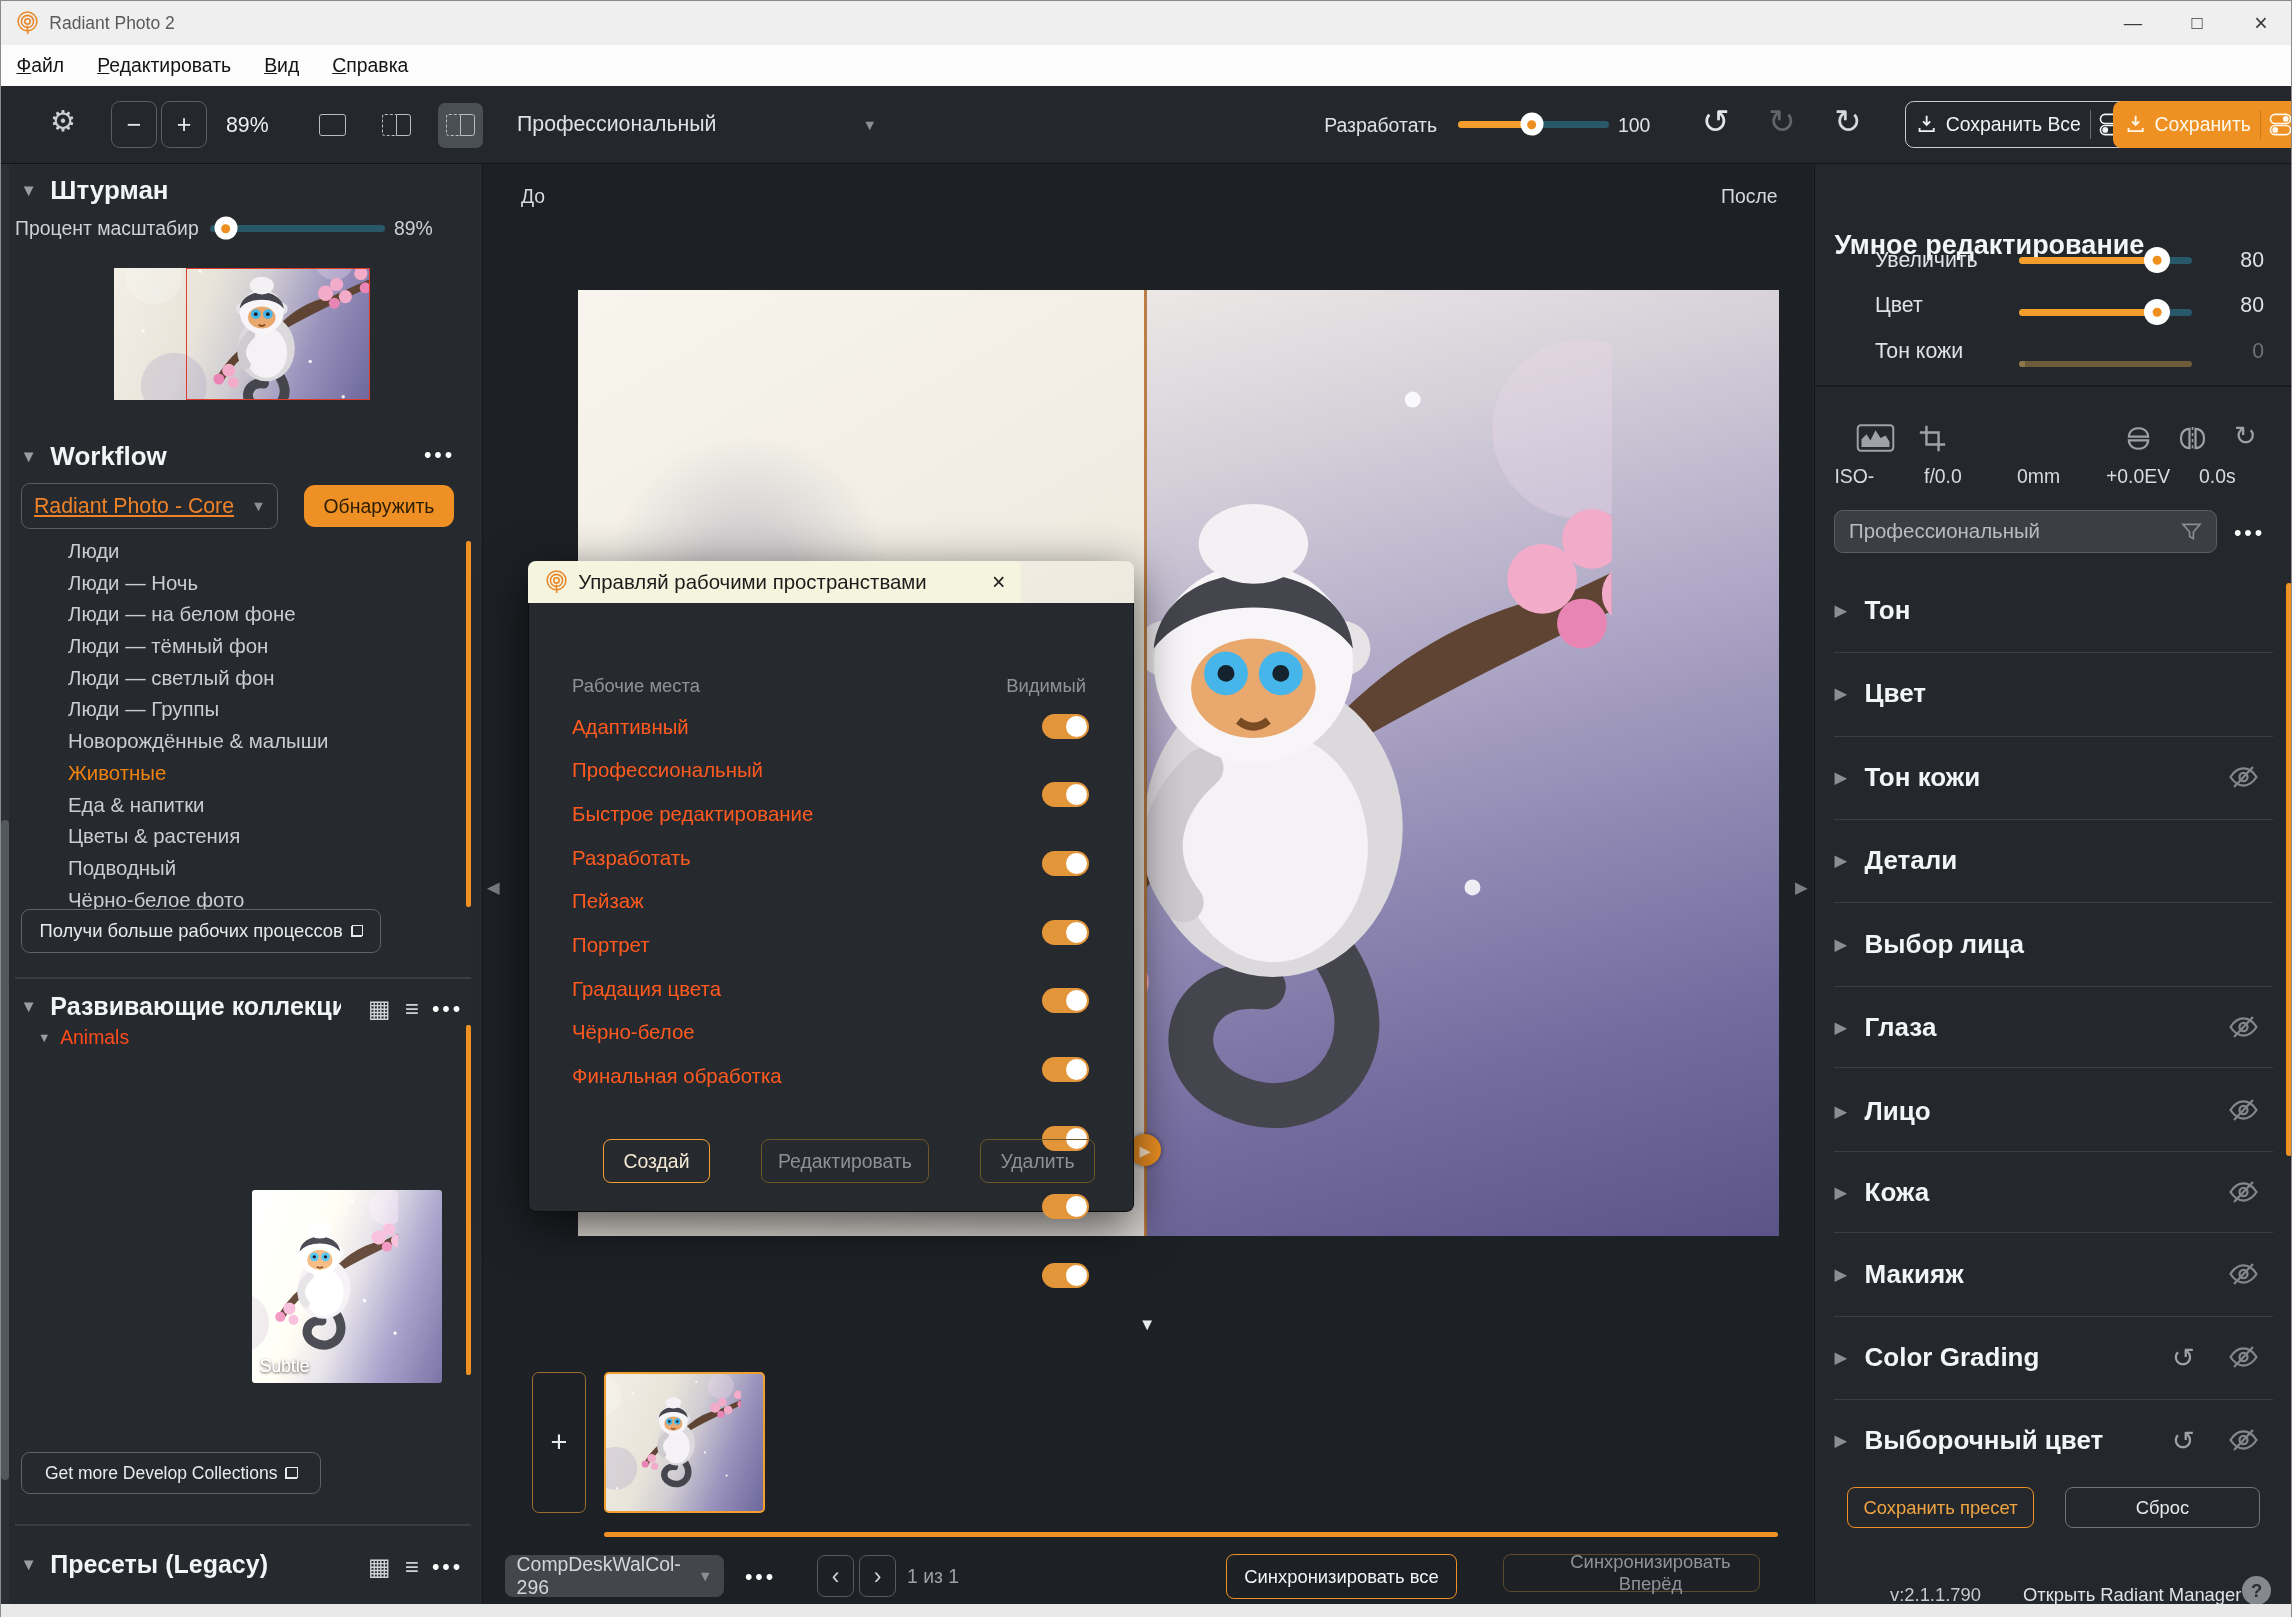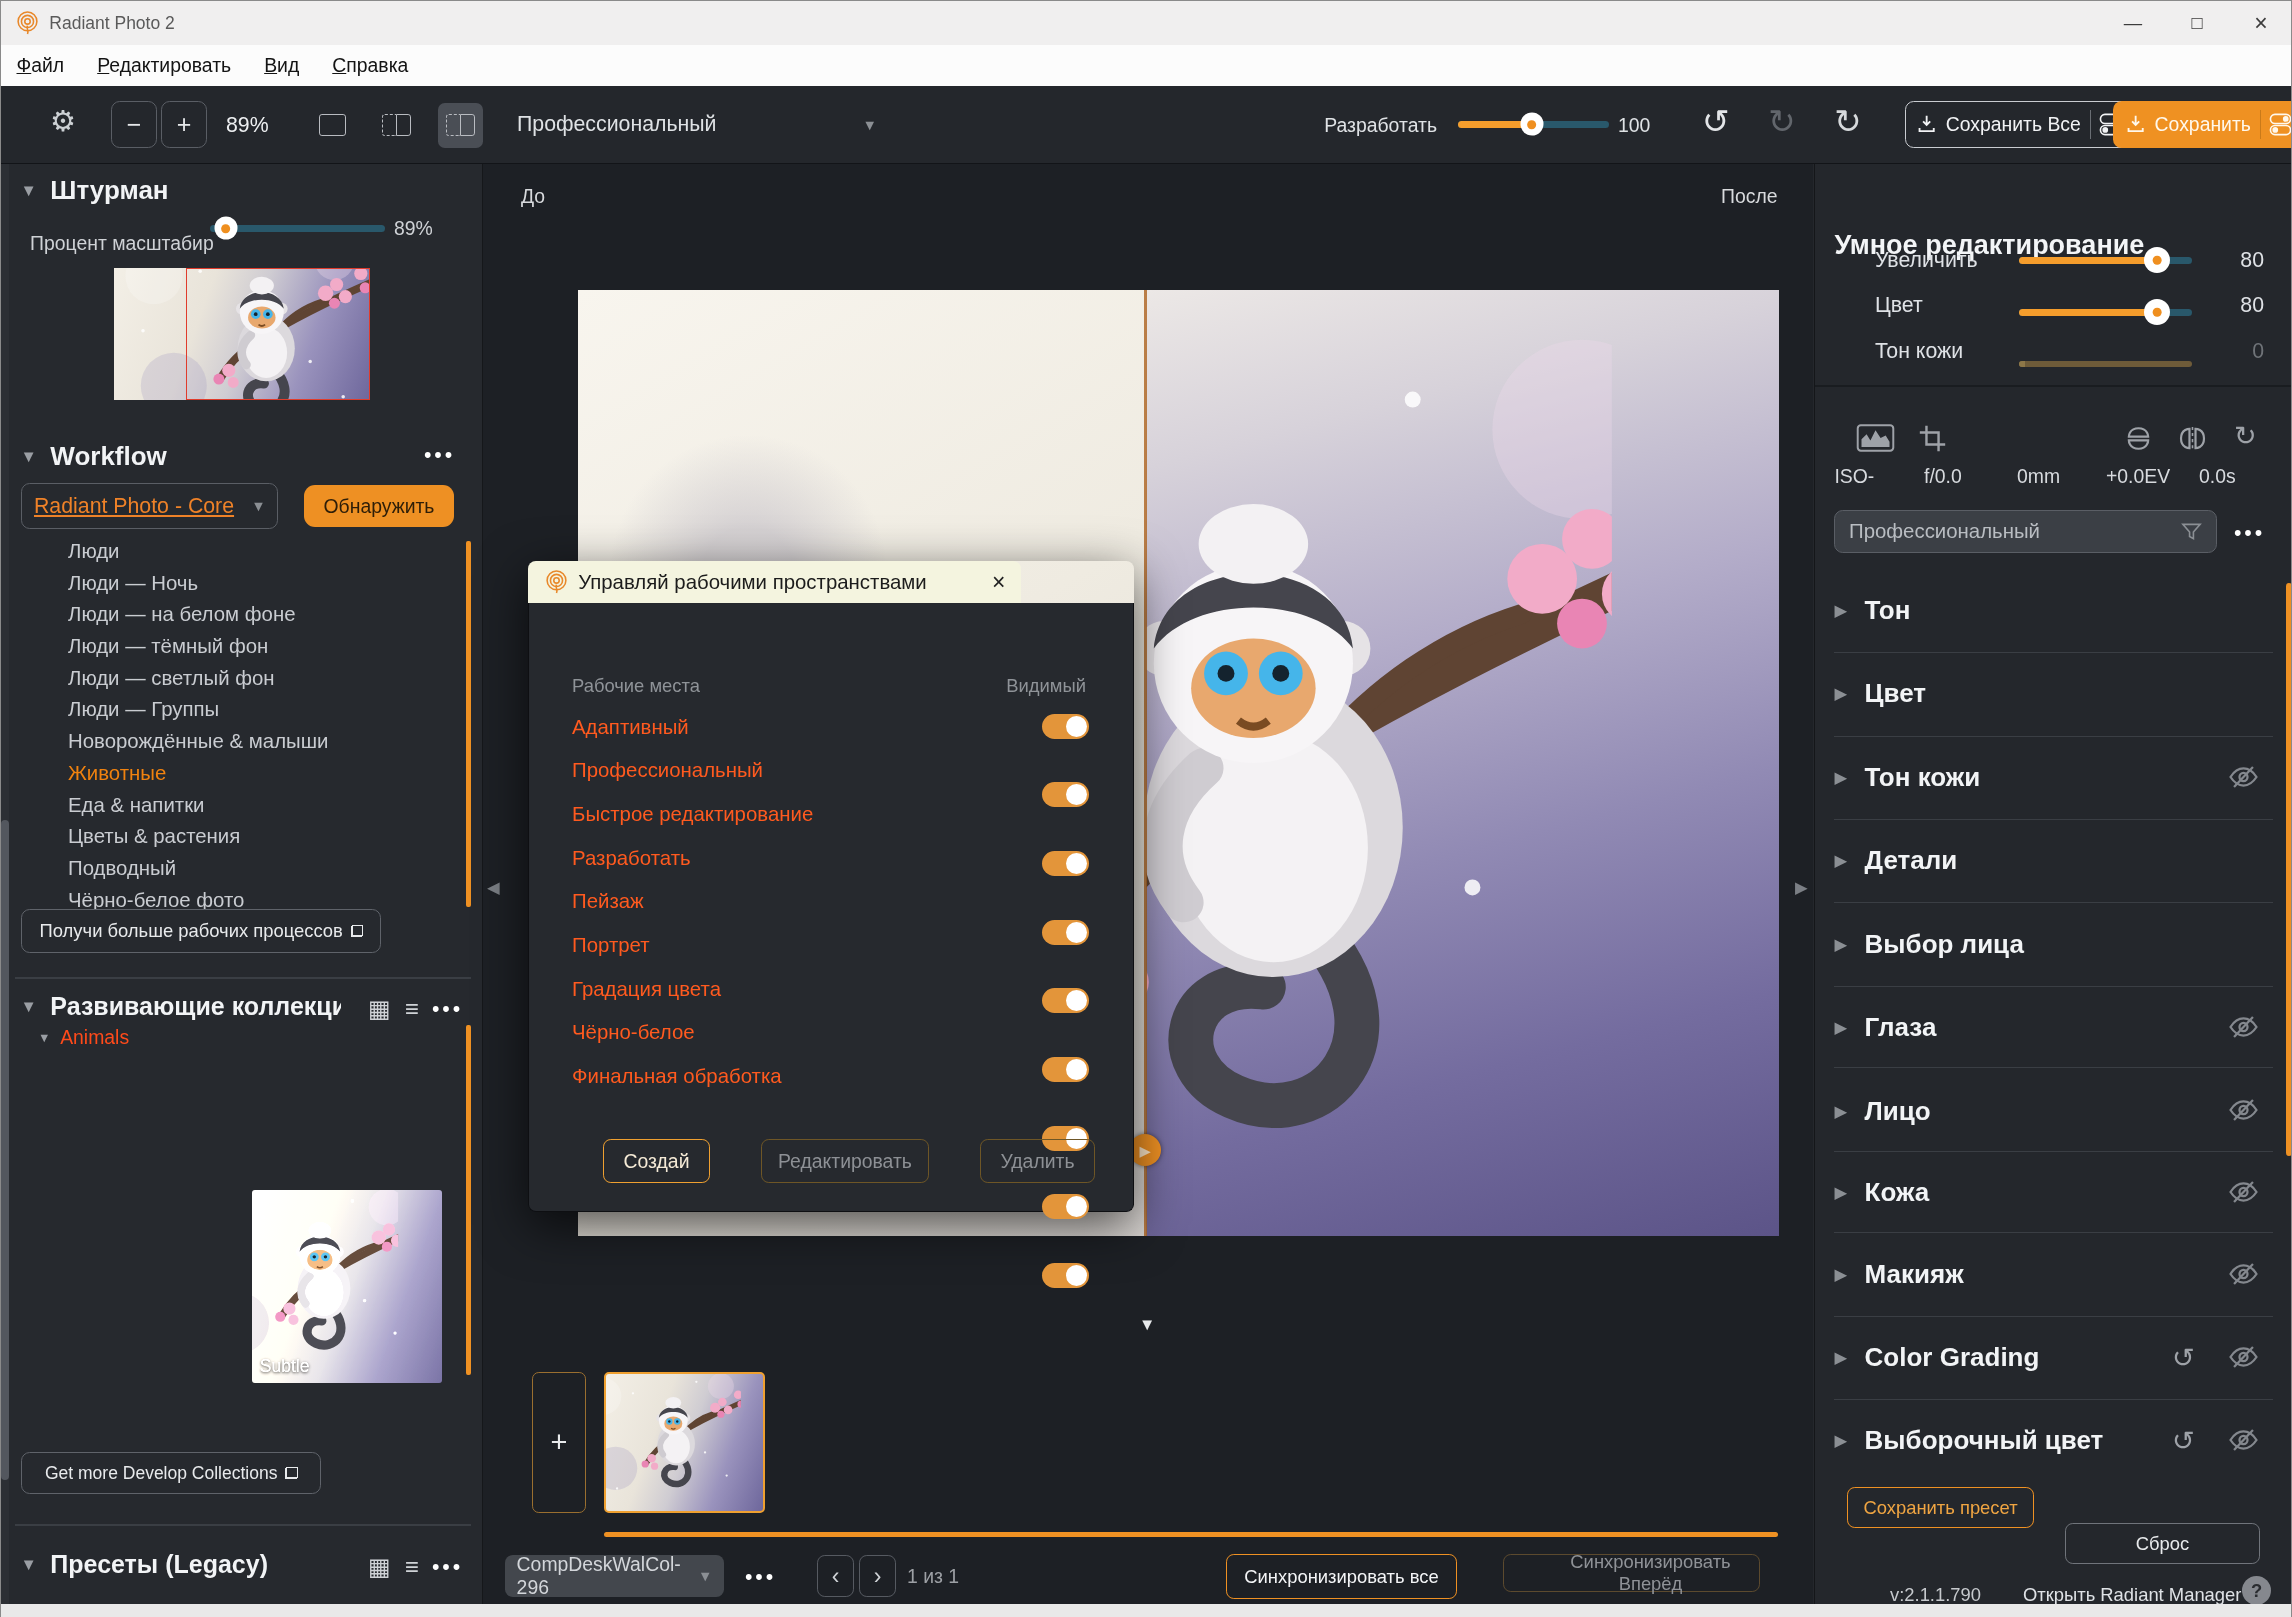--- a/index.html
+++ b/index.html
@@ -109,21 +109,21 @@
   .track-muted::before { content:""; position:absolute; left:0; top:0; width:5.8px; height:6.8px; background:#8d7748; border-radius:3.9px 0 0 3.9px; }
   .exif-txt { font-size:19.4px; color:#d7dade; }
   .preset-dd { background:#3b3f45; border:1px solid #5a5e65; border-radius:8.7px; display:flex; align-items:center; justify-content:space-between; padding:0 13.6px; }
   .preset-dd .txt { font-size:20.4px; color:#b9bdc2; }
   .rsec-tri { color:#8b8f94; font-size:16.5px; }
   .rsec-label { font-weight:bold; font-size:26px; color:#f2f4f6; white-space:nowrap; }
   .eye-ico { color:#84888e; }
   .reset-ico { color:#9ea2a8; font-size:27px; }
   .rp-div { height:1px; background:#3a3e44; }
   .preset-save { border:1.9px solid #ef9123; border-radius:7.8px; color:#f0a542; font-size:18.4px; background:transparent; display:flex; align-items:center; justify-content:center; }
-  .reset-btn { border:1.9px solid #70747b; border-radius:7.8px; color:#e8eaec; font-size:18.4px; background:transparent; display:flex; align-items:center; justify-content:center;margin-top:36px; }
+  .reset-btn { border:1.9px solid #70747b; border-radius:7.8px; color:#e8eaec; font-size:18.4px; background:transparent; display:flex; align-items:center; justify-content:center; }
   .ver-txt { font-size:18.4px; color:#c6c9cd; }
   .mgr-link { font-size:18.4px; color:#dfe2e6; }
   .help-circle { width:29px; height:29px; border-radius:50%; background:#85888e; color:#2b2d31; font-size:18.4px; font-weight:bold; display:flex; align-items:center; justify-content:center; }
   .rp-scroll { position:absolute; right:1px; top:419px; width:5.8px; height:573px; background:#ef9123; border-radius:2.9px; }
 
   
   .dialog { left:527px; top:560px; width:606px; height:651px; border-radius:7.8px; box-shadow:0 13.6px 49px rgba(0,0,0,.65); z-index:50; }
   .dlg-title { position:absolute; left:0; top:0; width:493px; height:42px; background:#f4f4df; border-radius:7.8px 7.8px 0 0; display:flex; align-items:center; padding:0 15.5px; gap:9.7px; }
   .dlg-title .txt { font-size:20.4px; color:#1c1c1c; }
   .dlg-close { margin-left:auto; font-size:23px; color:#222; }
@@ -314,21 +314,21 @@
 
   <div class="abs sidebar">
     <div class="abs sb-scroll">
         <div class="abs sb-thumbbar"></div>
       </div>
 
     <div class="abs sec-head" style="left:19.4px; top:10.7px;">
       <span class="tri">▼</span>
       <span class="sec-title">Штурман</span>
     </div>
-    <span class="abs nav-label" style="left:29px; top:53px;margin-top:15px;">Процент масштабир</span>
+    <span class="abs nav-label" style="left:14px; top:53px;">Процент масштабир</span>
     <div class="abs slider-track" style="left:209px; top:61px; width:175px;">
       <div class="slider-knob" style="left:9%;"></div>
     </div>
     <span class="abs nav-label" style="left:393px; top:53px;">89%</span>
 
     <div class="abs mini-photo" style="left:113px; top:97px; width:256px; height:132px;">
       <svg viewBox="0 0 240 120" preserveAspectRatio="xMidYMid slice">
           <use href="#scene"></use>
         </svg>
       <div class="nav-rect" style="left:72px; top:0; right:0; bottom:0;"></div>

